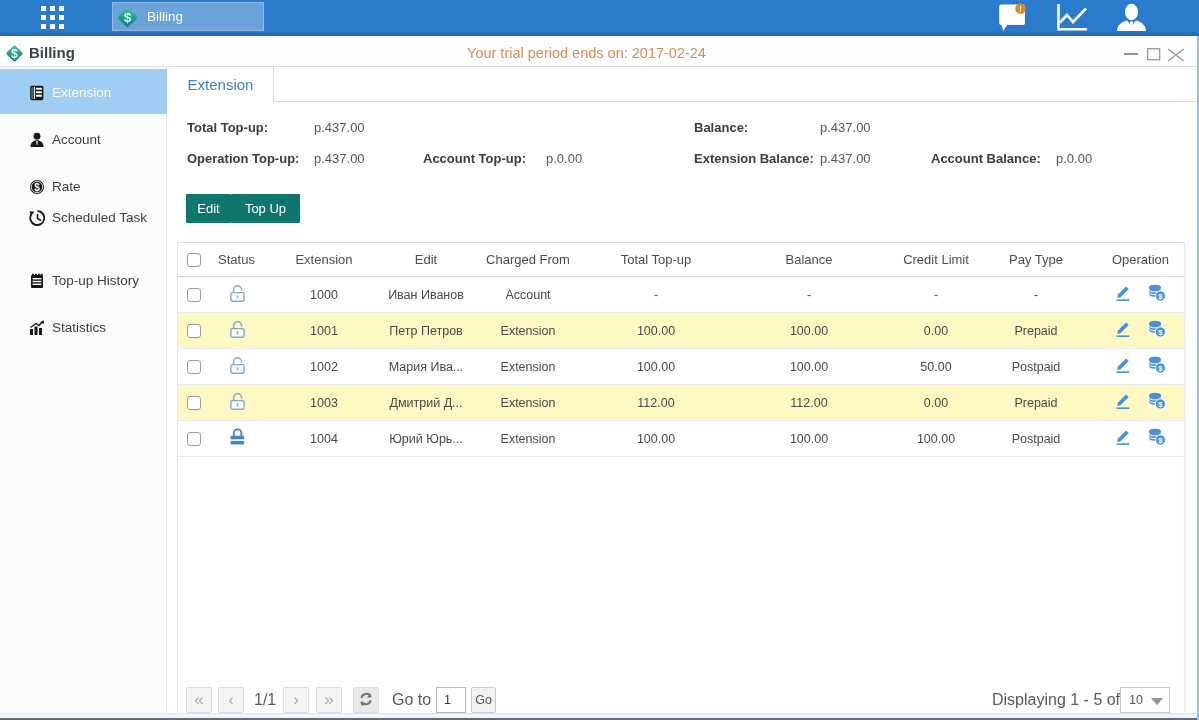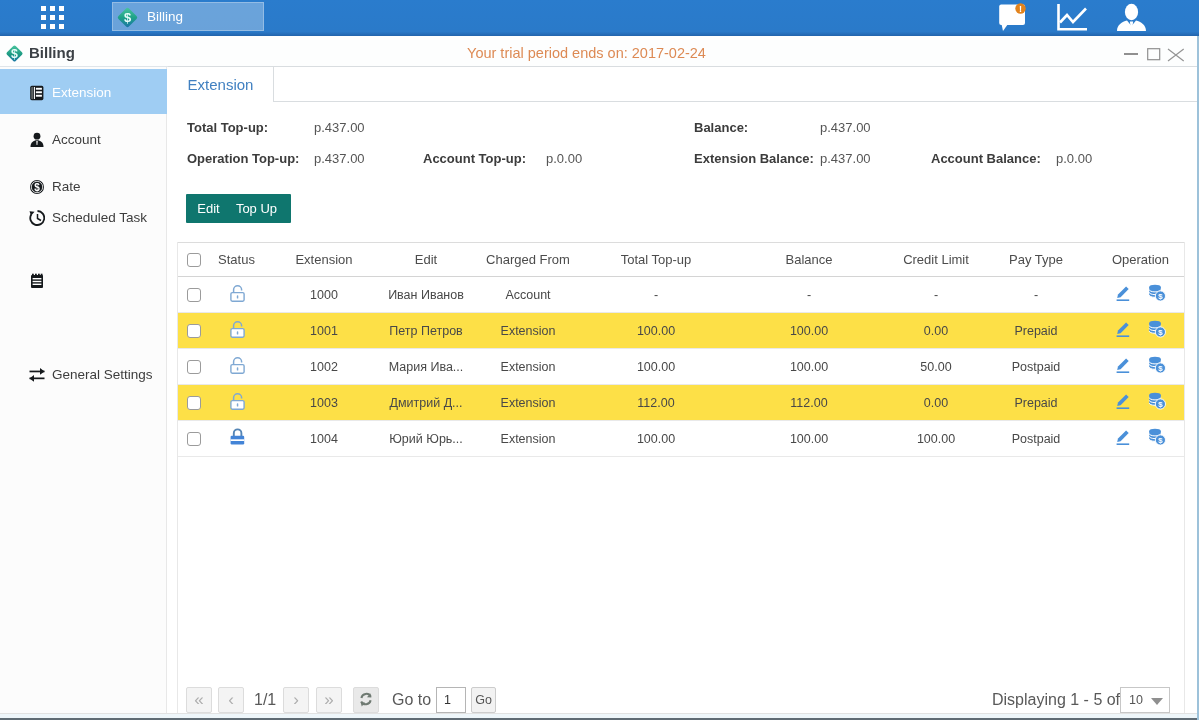--- a/index.html
+++ b/index.html
@@ -56,21 +56,21 @@
 #tbl { left:177px; top:242px; width:1008px; }
 table { border-collapse:collapse; table-layout:fixed; width:1008px;
   font-family:"Liberation Sans", sans-serif; }
 col.c1{width:34px} col.c2{width:51px} col.c3{width:124px} col.c4{width:80px}
 col.c5{width:124px} col.c6{width:132px} col.c7{width:174px} col.c8{width:80px}
 col.c9{width:120px} col.c10{width:89px}
 thead td { height:34px; border-top:1px solid #dcdcdc; border-bottom:1px solid #d4d4d4;
   font-size:13px; color:#4c4c4c; text-align:center; }
 tbody td { height:36px; border-bottom:1px solid #e9e9e9; font-size:12.5px;
   color:#484848; text-align:center; }
-tbody tr.alt td { background:#fde047; }
+tbody tr.alt td { background:#fef9c3; }
 
 .cb { display:inline-block; width:14px; height:14px; border:1px solid #9b9b9b;
   border-radius:3px; background:#fff; vertical-align:middle; }
 
 
 .pgbtn { position:absolute; top:687px; width:26px; height:26px; background:#f4f4f4;
   border:1px solid #dcdcdc; border-radius:2px; color:#aeaeae; text-align:center;
   line-height:24px; font-size:14px; }
 .pgtxt { position:absolute; font-size:16px; color:#595959; top:687px; height:26px;
   line-height:26px; }
@@ -200,29 +200,31 @@
     <svg class="side-ic" viewBox="0 0 16 16">
       <rect x="2" y="2" width="12" height="13" rx="1" fill="#15191c"></rect>
       <rect x="3" y="0.7" width="1.8" height="2.6" fill="#15191c"></rect>
       <rect x="6" y="0.7" width="1.8" height="2.6" fill="#15191c"></rect>
       <rect x="9" y="0.7" width="1.8" height="2.6" fill="#15191c"></rect>
       <rect x="11.7" y="0.7" width="1.8" height="2.6" fill="#15191c"></rect>
       <rect x="3.6" y="5" width="8.8" height="1.4" fill="#fff"></rect>
       <rect x="3.6" y="7.8" width="8.8" height="1.4" fill="#fff"></rect>
       <rect x="3.6" y="10.6" width="8.8" height="1.4" fill="#fff"></rect>
     </svg>
-  </div>
-  <div class="side-item" style="top:351px">
-    <svg class="side-ic" viewBox="0 0 16 16">
-      <rect x="0.5" y="3.6" width="15" height="1.7" fill="#15191c"></rect>
-      <path d="M11 1 L15.5 4.4 L11 7.8 Z" fill="#15191c"></path>
-      <rect x="0.5" y="10.5" width="15" height="1.7" fill="#15191c"></rect>
-      <path d="M5 8 L0.5 11.4 L5 14.8 Z" fill="#15191c"></path>
-    </svg>
-    <div class="lbl">General Settings</div>
+    <div class="lbl">Top-up History</div>
+  </div>
+  <div class="side-item" style="top:304px">
+    <svg class="side-ic" viewBox="0 0 16 16">
+      <rect x="1" y="9" width="3" height="6" fill="#15191c"></rect>
+      <rect x="5.5" y="6.5" width="3" height="8.5" fill="#15191c"></rect>
+      <rect x="10" y="8" width="3" height="7" fill="#15191c"></rect>
+      <path d="M1.5 7.5 L7 3.5 L10 5.5 L13.5 1.5" stroke="#15191c" stroke-width="1.4" fill="none"></path>
+      <path d="M14.8 0.3 L14.9 4 L11.5 2.2 Z" fill="#15191c"></path>
+    </svg>
+    <div class="lbl">Statistics</div>
   </div>
 
   <div id="tabstrip-line" class="abs"></div>
   <div id="tab" class="abs">Extension</div>
   <div id="tabline" class="abs"></div>
 
   <div class="lab" style="left:187px;top:118px">Total Top-up:</div>
   <div class="val" style="left:314px;top:118px">p.437.00</div>
   <div class="lab" style="left:694px;top:118px">Balance:</div>
   <div class="val" style="left:820px;top:118px">p.437.00</div>
@@ -230,21 +232,21 @@
   <div class="lab" style="left:187px;top:149px">Operation Top-up:</div>
   <div class="val" style="left:314px;top:149px">p.437.00</div>
   <div class="lab" style="left:423px;top:149px">Account Top-up:</div>
   <div class="val" style="left:546px;top:149px">p.0.00</div>
   <div class="lab" style="left:694px;top:149px">Extension Balance:</div>
   <div class="val" style="left:820px;top:149px">p.437.00</div>
   <div class="lab" style="left:931px;top:149px">Account Balance:</div>
   <div class="val" style="left:1056px;top:149px">p.0.00</div>
 
   <div class="btn" style="left:186px;top:194px;width:45px">Edit</div>
-  <div class="btn" style="left:222px;top:194px;width:69px">Top Up</div>
+  <div class="btn" style="left:231px;top:194px;width:69px">Top Up</div>
 
   <div id="tbl" class="abs">
     <table>
       <colgroup>
           <col class="c1">
           <col class="c2">
           <col class="c3">
           <col class="c4">
           <col class="c5">
           <col class="c6">

